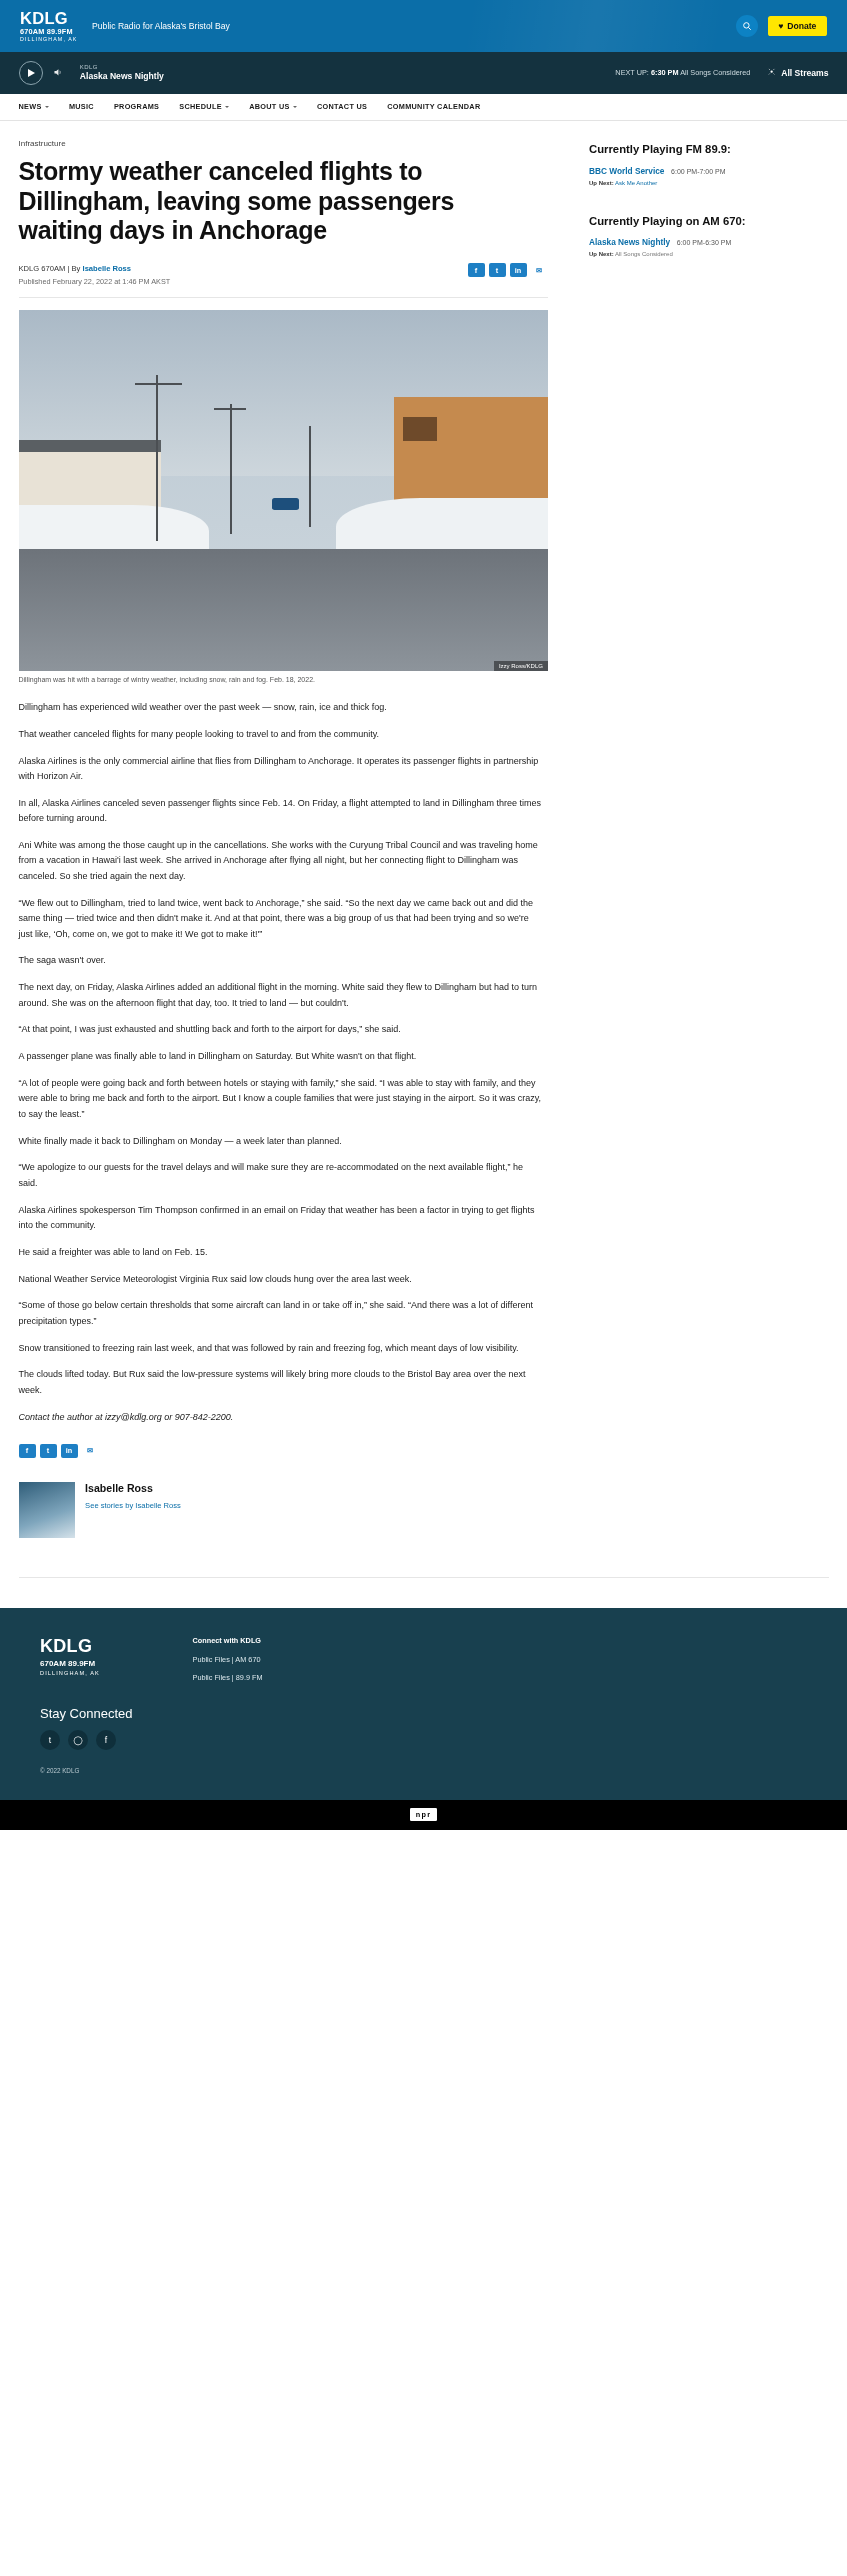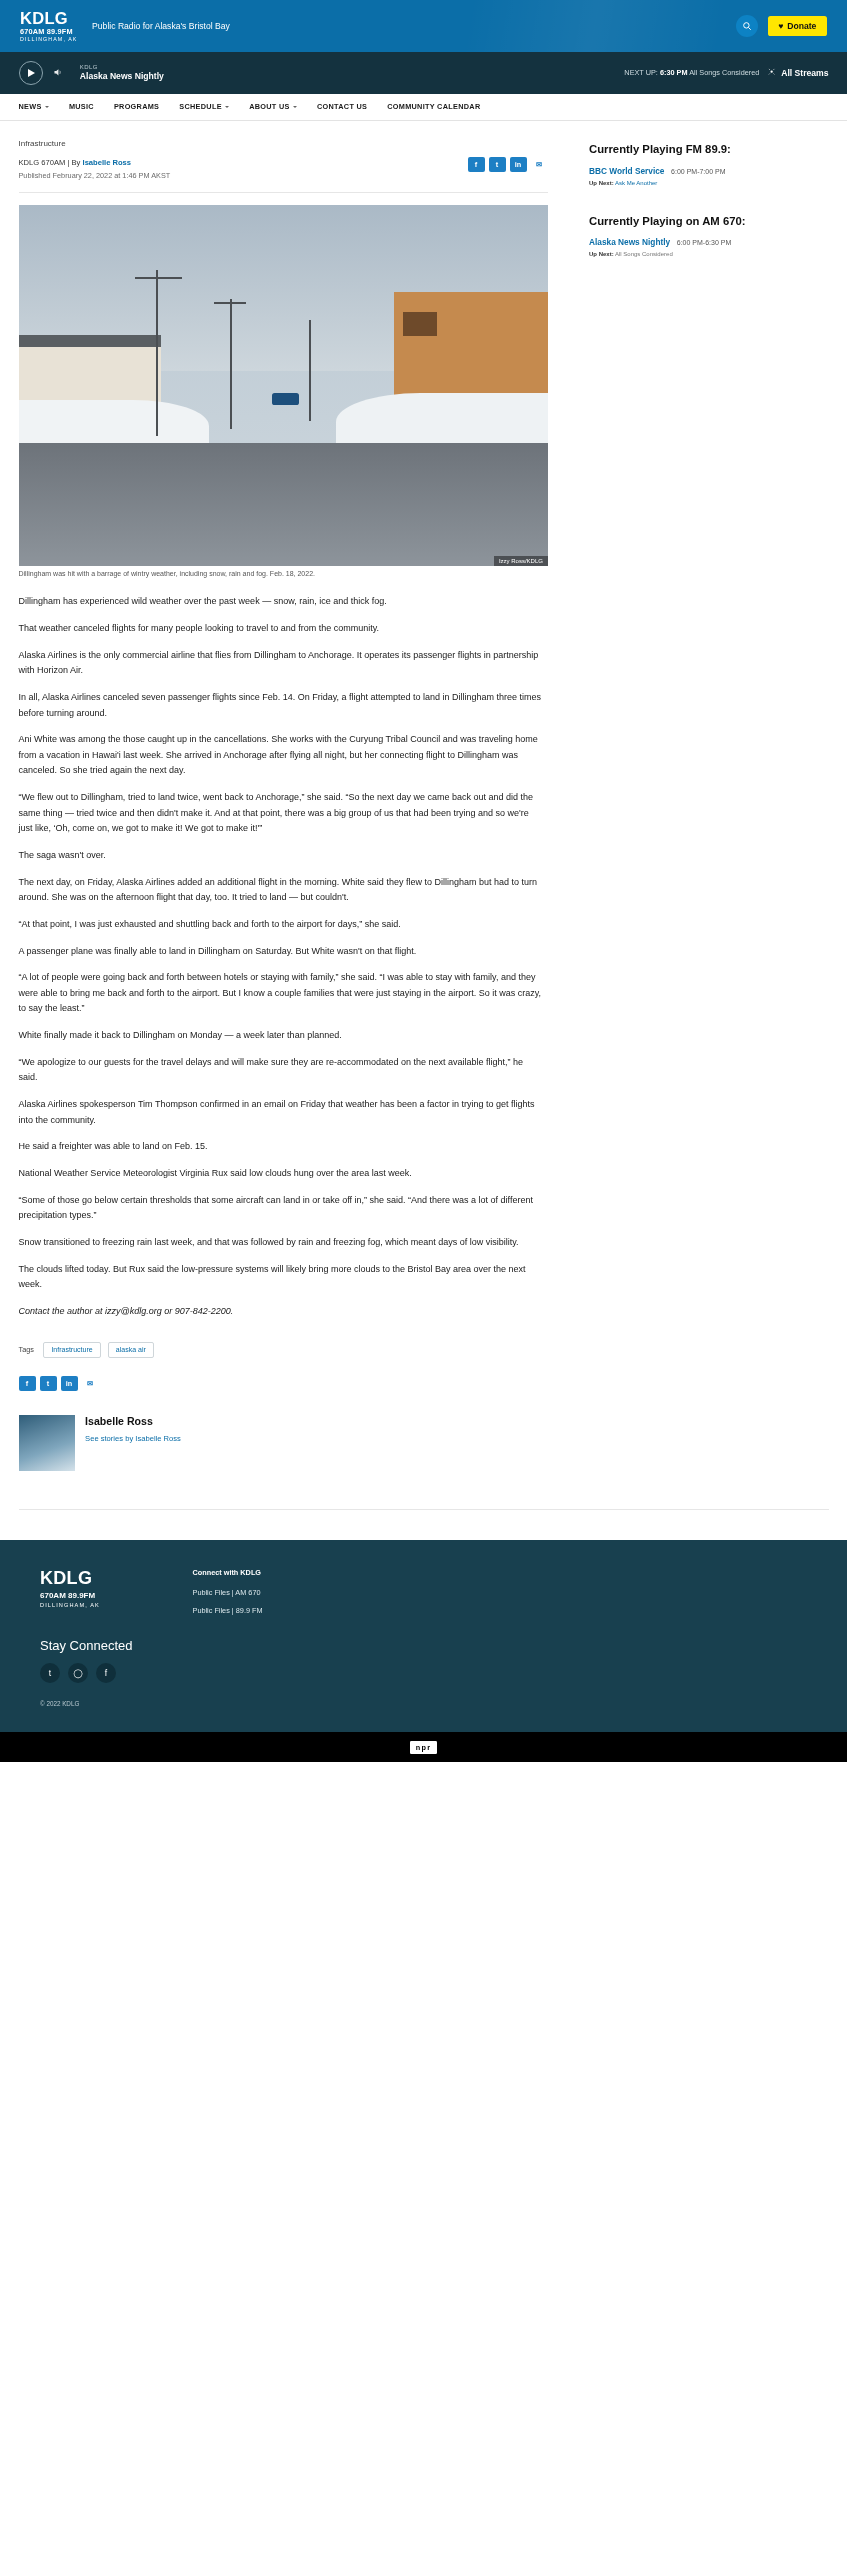--- a/index.html
+++ b/index.html
@@ -72,21 +72,21 @@
     width: 0; height: 0;
     border-left: 7.3px solid #fff;
     border-top: 4.6px solid transparent;
     border-bottom: 4.6px solid transparent;
     margin-left: 2px;
   }
   .vol-icon { margin-right: 16px; opacity: .9; }
   .now-playing { line-height: 1.3; }
   .np-station { font-size: 6px; letter-spacing: 0.4px; color: #b9c9d0; }
   .np-title { font-size: 8.6px; font-weight: bold; }
-  .player-right { margin-left: auto; display: flex; align-items: center; gap: 8px; }
+  .player-right { margin-left: auto; display: flex; align-items: center; gap: 17px; }
   .next-up { font-size: 7.3px; color: #cfdce1; }
   .next-up b { color: #fff; font-weight: bold; }
   .all-streams { font-size: 8.6px; font-weight: bold; display: flex; align-items: center; gap: 4.6px; }
 
   
   .navbar {
     border-bottom: 0.7px solid #e3e3e3;
     height: 26.5px; display: flex; align-items: center;
     padding: 0 18.5px;
     background: #fff;
@@ -350,20 +350,21 @@
   <a class="nav-item">
     <span>COMMUNITY CALENDAR</span>
   </a>
 </div>
 
 <div class="page">
 
   <div class="col-main">
 
     <div class="kicker">Infrastructure</div>
+    <h1 class="headline">Stormy weather canceled flights to Dillingham, leaving some passengers waiting days in Anchorage</h1>
 
     <div class="byline-row">
       <div class="byline">
         <span>KDLG 670AM | By </span><a>Isabelle Ross</a>
         <div class="pub">Published February 22, 2022 at 1:46 PM AKST</div>
       </div>
       <div class="share-row">
         <div class="sq">f</div>
         <div class="sq">t</div>
         <div class="sq">in</div>
@@ -406,25 +407,20 @@
       <p>“We apologize to our guests for the travel delays and will make sure they are re-accommodated on the next available flight,” he said.</p>
       <p>Alaska Airlines spokesperson Tim Thompson confirmed in an email on Friday that weather has been a factor in trying to get flights into the community.</p>
       <p>He said a freighter was able to land on Feb. 15.</p>
       <p>National Weather Service Meteorologist Virginia Rux said low clouds hung over the area last week.</p>
       <p>“Some of those go below certain thresholds that some aircraft can land in or take off in,” she said. “And there was a lot of different precipitation types.”</p>
       <p>Snow transitioned to freezing rain last week, and that was followed by rain and freezing fog, which meant days of low visibility.</p>
       <p>The clouds lifted today. But Rux said the low-pressure systems will likely bring more clouds to the Bristol Bay area over the next week.</p>
       <p class="italic">Contact the author at izzy@kdlg.org or 907-842-2200.</p>
     </div>
 
-    <div class="tags-row">
-      <span class="tags-label">Tags</span>
-      <span class="tag">Infrastructure</span>
-      <span class="tag">alaska air</span>
-    </div>
 
     <div class="bottom-share">
       <div class="sq">f</div>
       <div class="sq">t</div>
       <div class="sq">in</div>
       <div class="sq mail">✉</div>
     </div>
 
     <div class="author-box">
       <div class="author-img"></div>

